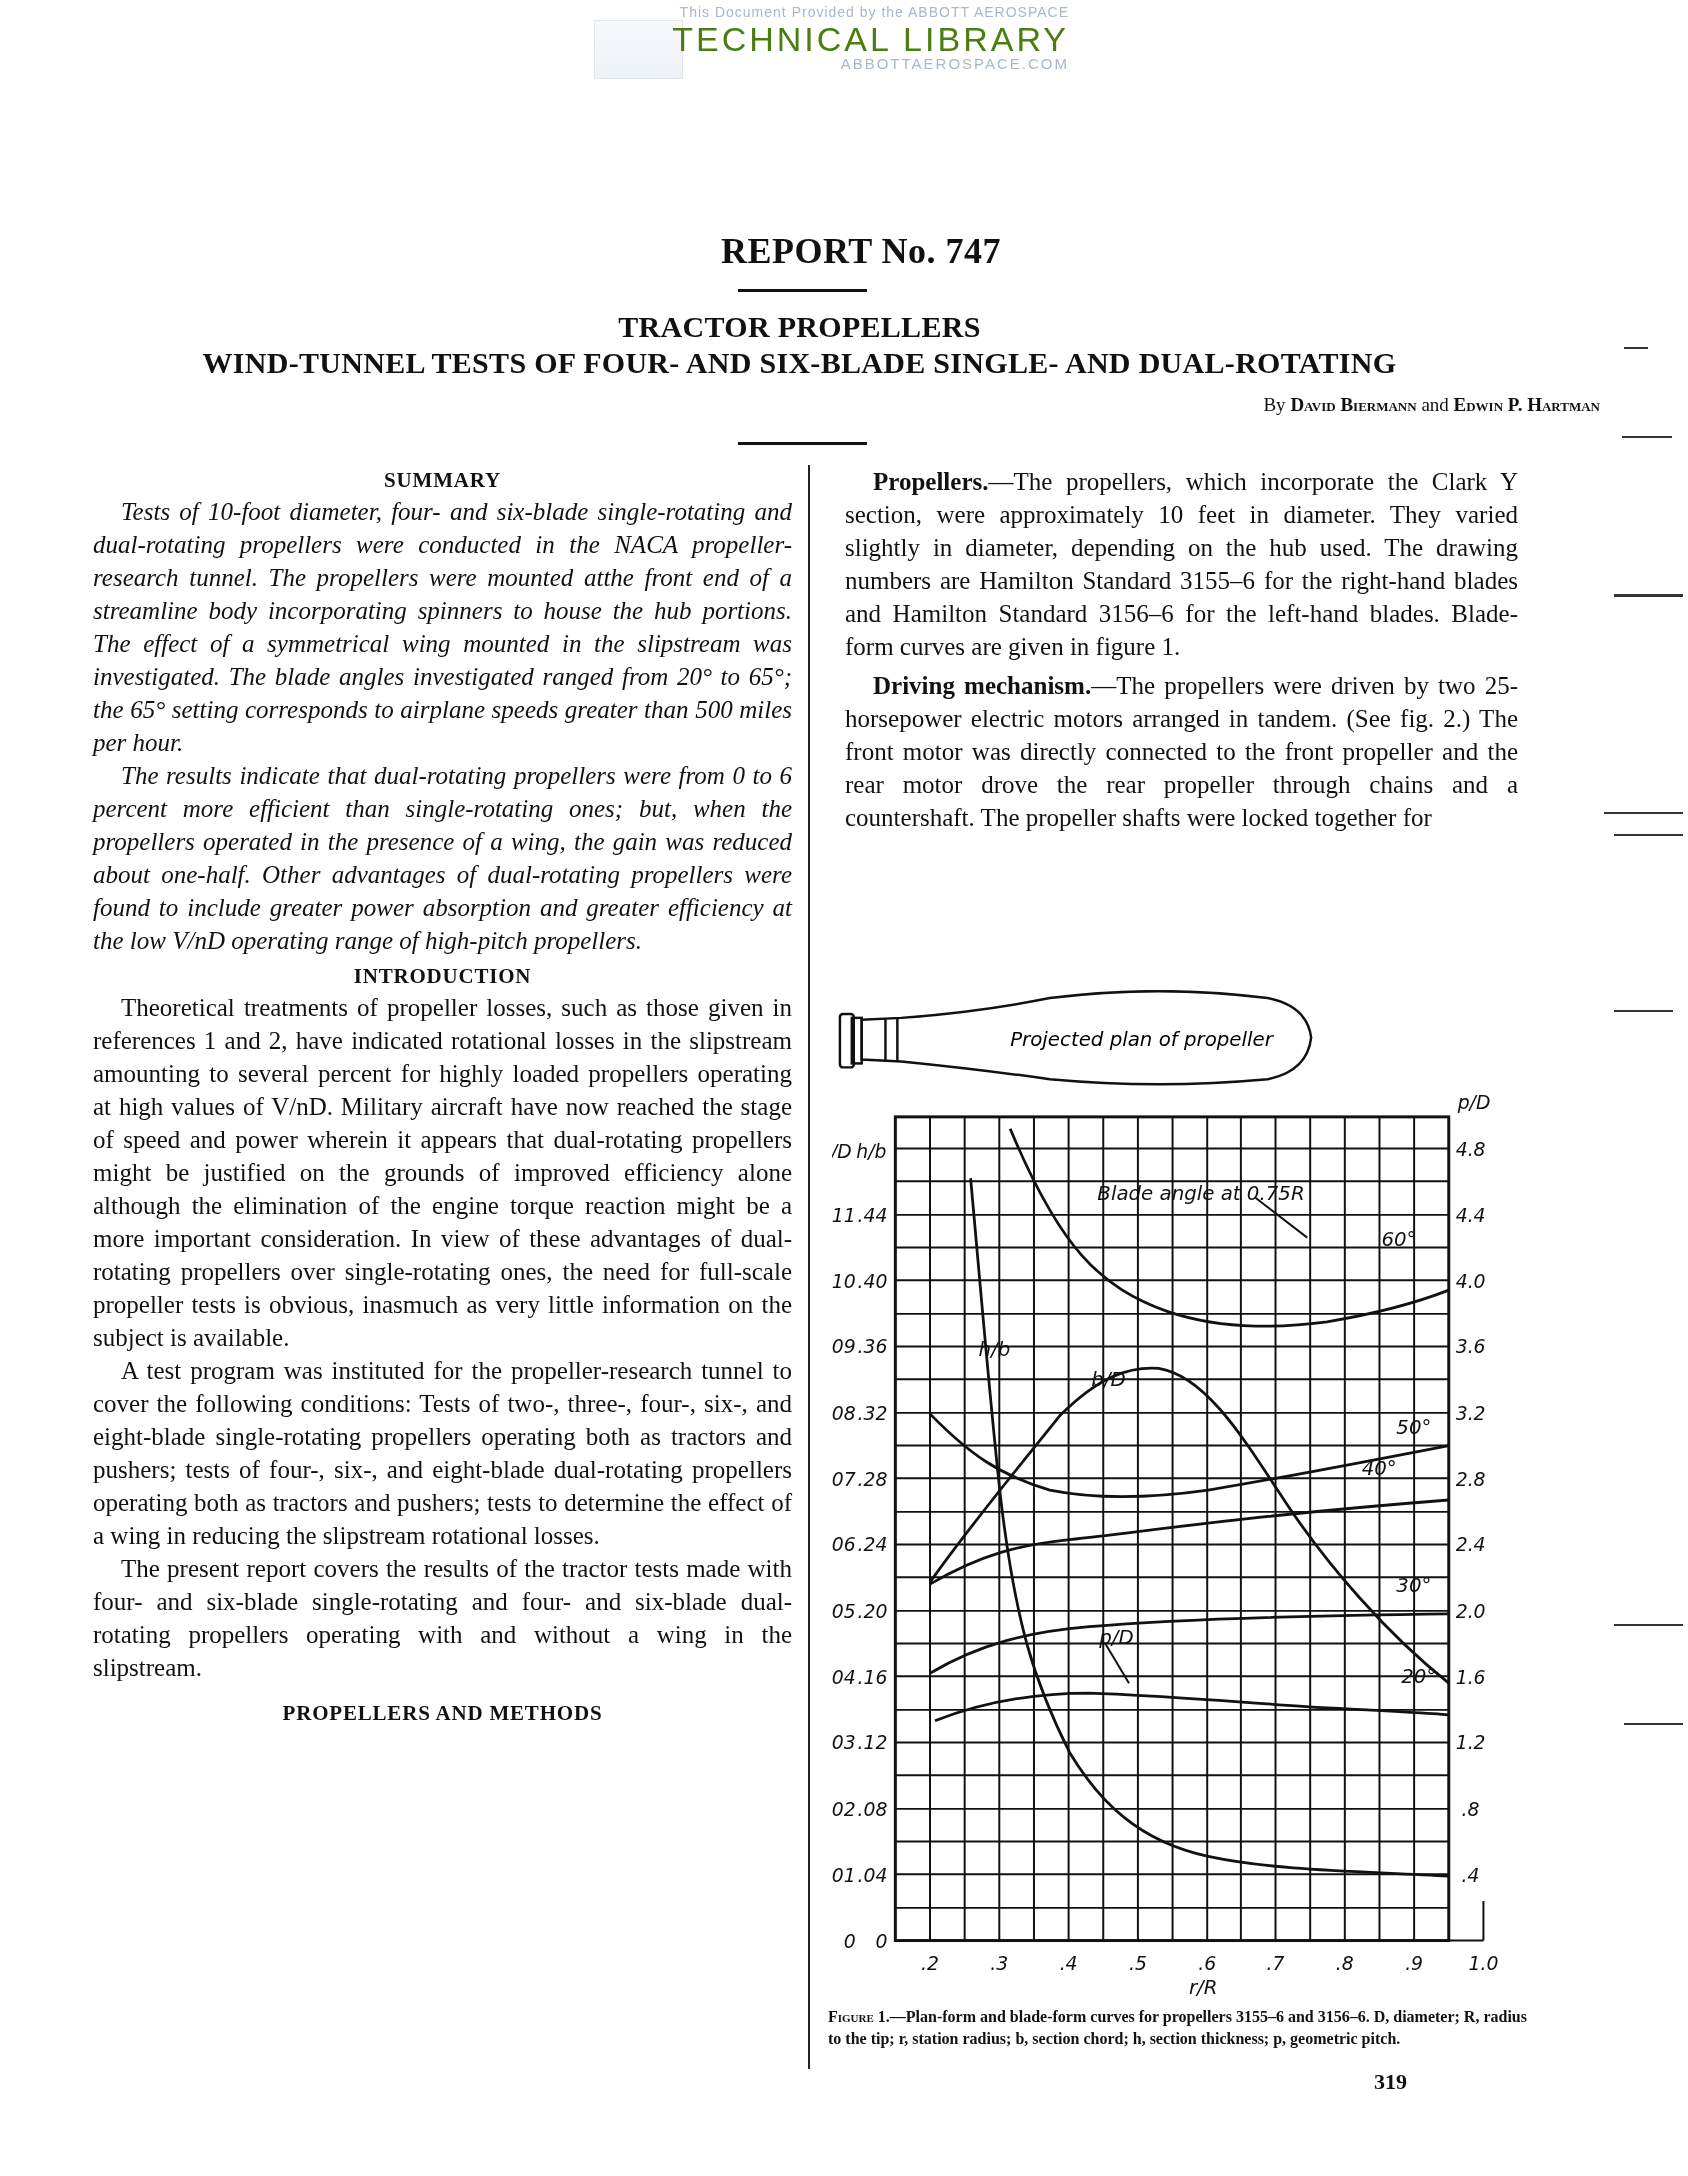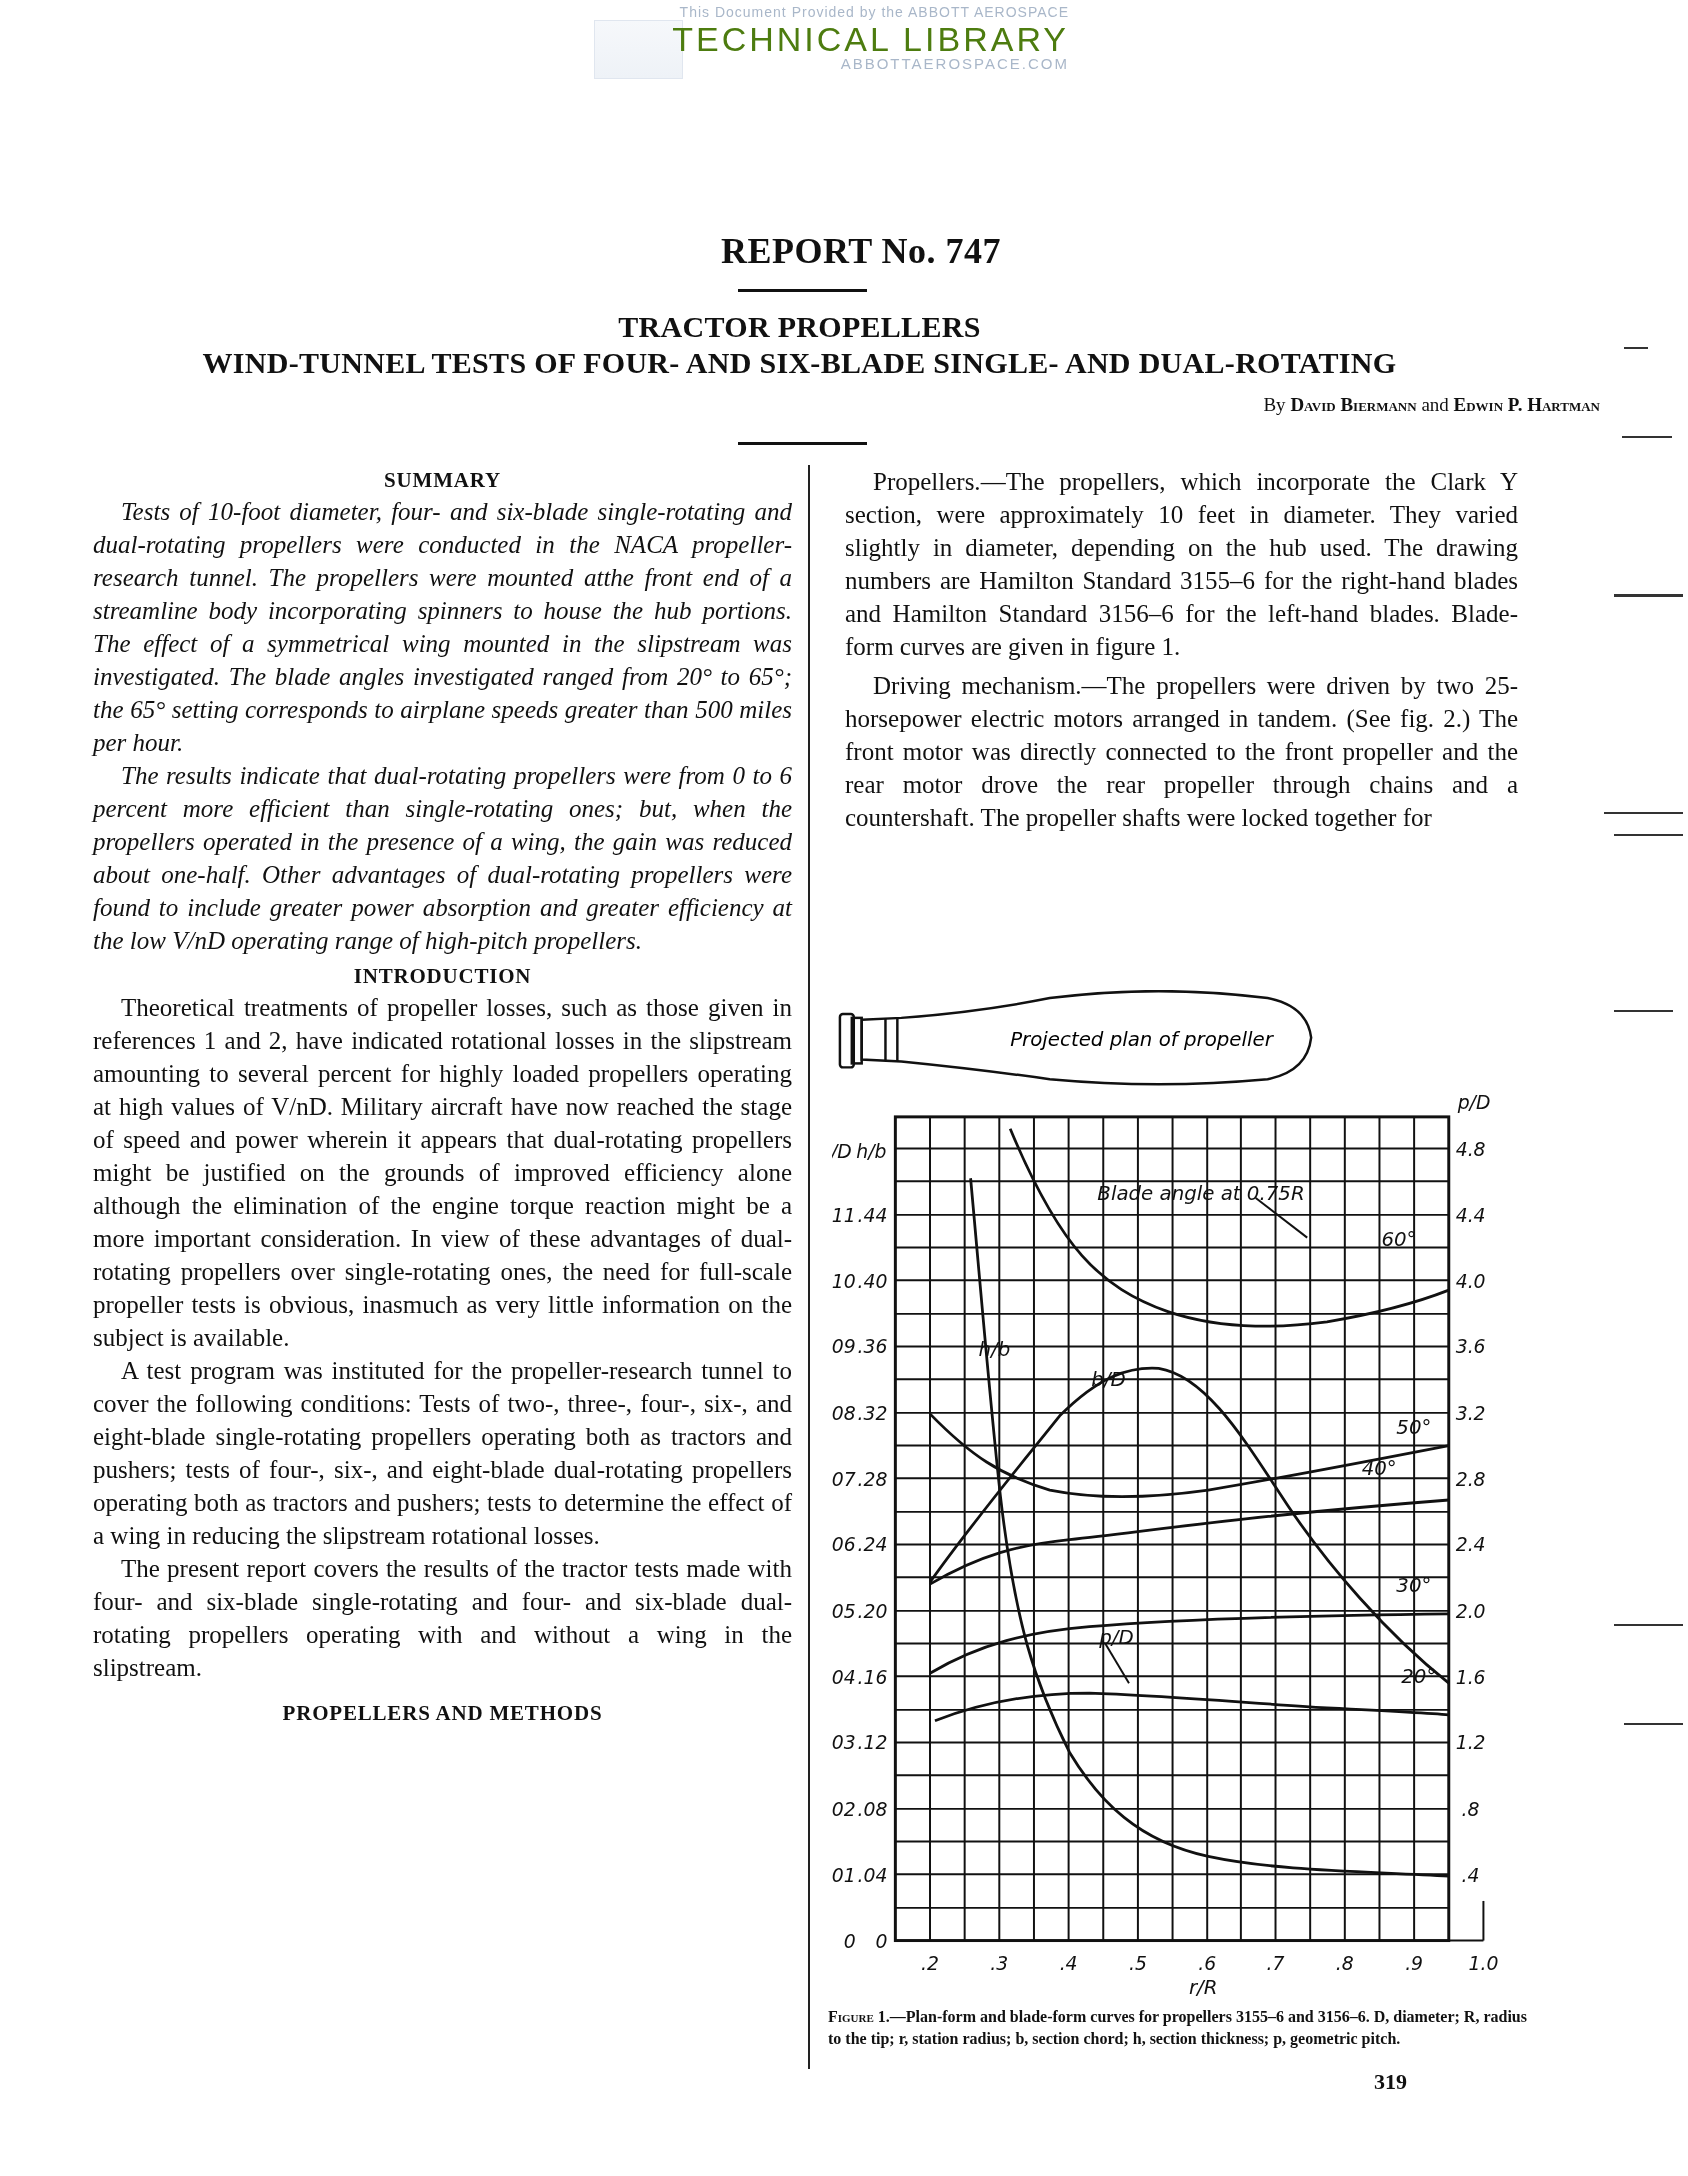--- a/index.html
+++ b/index.html
@@ -19,21 +19,21 @@
   .authors .sc { font-variant: small-caps; font-weight: bold; }
 
   .col { position: absolute; font-family: "Liberation Serif", serif; font-size: 25px; line-height: 33px; text-align: justify; }
   .col-left { left: 93px; top: 465px; width: 699px; }
   .col-right { left: 845px; top: 465px; width: 673px; }
   .divider { position: absolute; left: 808px; top: 465px; width: 2px; height: 1604px; background: #222; }
 
   .heading { text-align: center; font-weight: bold; font-size: 21px; letter-spacing: 0.8px; line-height: 30px; }
   .para { text-indent: 28px; }
   .italic { font-style: italic; }
-  .runin { font-weight: normal; }
+  .runin { font-weight: bold; }
 
   .figure { position: absolute; left: 832px; top: 990px; width: 693px; height: 1020px; }
   .figure svg { position: absolute; left: 0; top: 0; }
   .caption { position: absolute; left: 828px; top: 2006px; width: 713px; font-family: "Liberation Serif", serif; font-weight: bold; font-size: 16px; line-height: 22px; }
   .caption .fig-lbl { font-variant: small-caps; }
   .page-number { position: absolute; left: 1374px; top: 2069px; font-family: "Liberation Serif", serif; font-weight: bold; font-size: 22px; }
 
   .margin-marks { position: absolute; left: 1584px; top: 297px; width: 105px; height: 1782px; }
   .margin-marks span { position: absolute; height: 2px; background: #333; }
 </style>

